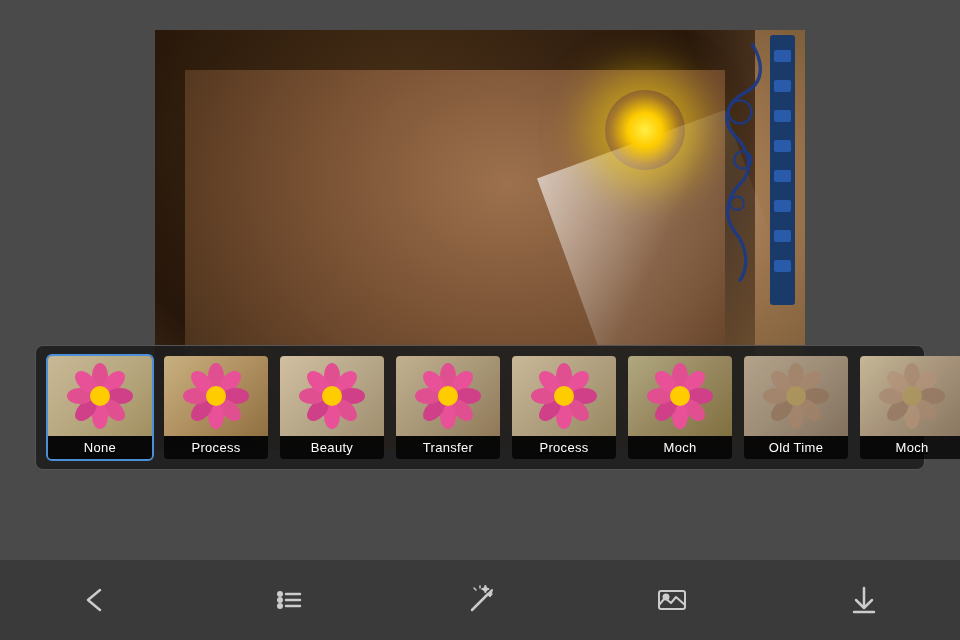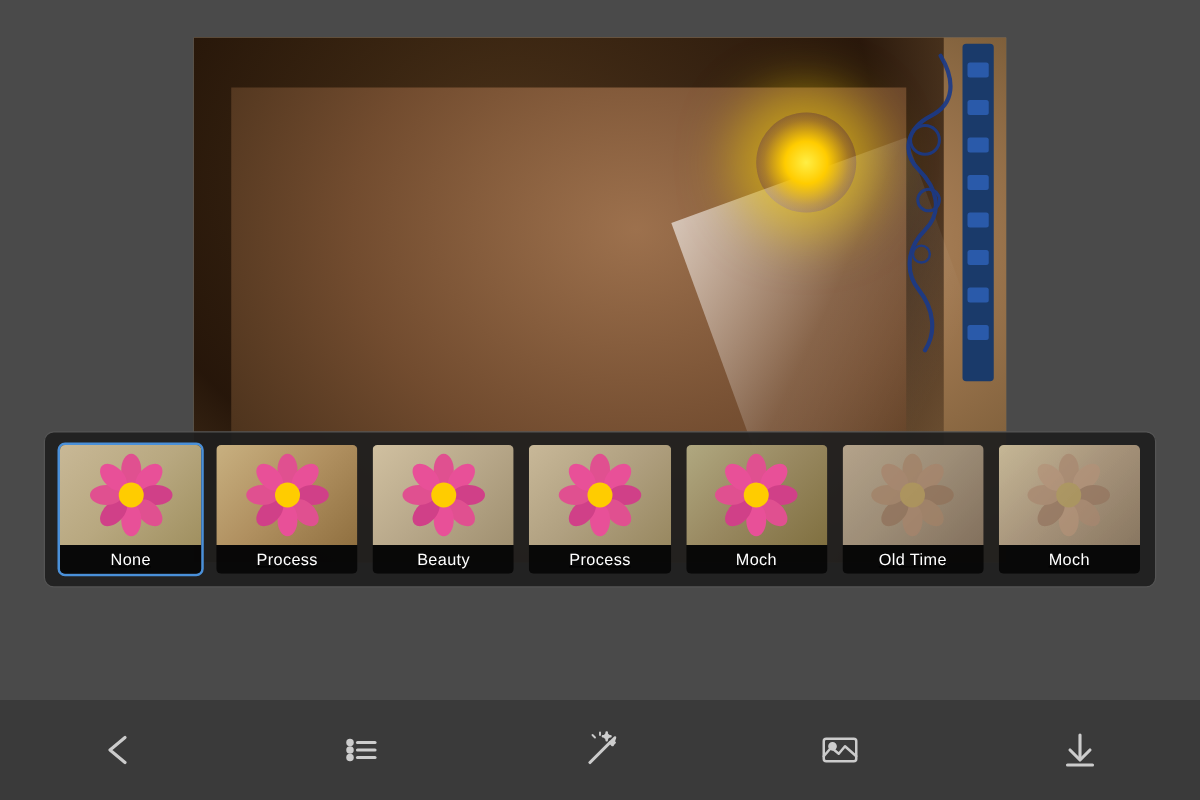--- a/index.html
+++ b/index.html
@@ -330,20 +330,38 @@
           <ellipse cx="35" cy="15" rx="8" ry="13" fill="#d04088" transform="rotate(225,35,35)"></ellipse>
           <ellipse cx="35" cy="15" rx="8" ry="13" fill="#e05090" transform="rotate(270,35,35)"></ellipse>
           <ellipse cx="35" cy="15" rx="8" ry="13" fill="#e85098" transform="rotate(315,35,35)"></ellipse>
           <circle cx="35" cy="35" r="10" fill="#ffcc00"></circle>
         </svg>
       </div>
     </div>
     <div class="filter-label">Beauty</div>
   </div>
 
+  <div class="filter-item">
+    <div class="filter-thumb">
+      <div class="flower-bg transfer-bg">
+        <svg class="flower-svg" viewBox="0 0 70 70" xmlns="http://www.w3.org/2000/svg">
+          <ellipse cx="35" cy="15" rx="8" ry="13" fill="#e05090" transform="rotate(0,35,35)"></ellipse>
+          <ellipse cx="35" cy="15" rx="8" ry="13" fill="#e85098" transform="rotate(45,35,35)"></ellipse>
+          <ellipse cx="35" cy="15" rx="8" ry="13" fill="#d04088" transform="rotate(90,35,35)"></ellipse>
+          <ellipse cx="35" cy="15" rx="8" ry="13" fill="#e05090" transform="rotate(135,35,35)"></ellipse>
+          <ellipse cx="35" cy="15" rx="8" ry="13" fill="#e85098" transform="rotate(180,35,35)"></ellipse>
+          <ellipse cx="35" cy="15" rx="8" ry="13" fill="#d04088" transform="rotate(225,35,35)"></ellipse>
+          <ellipse cx="35" cy="15" rx="8" ry="13" fill="#e05090" transform="rotate(270,35,35)"></ellipse>
+          <ellipse cx="35" cy="15" rx="8" ry="13" fill="#e85098" transform="rotate(315,35,35)"></ellipse>
+          <circle cx="35" cy="35" r="10" fill="#ffcc00"></circle>
+        </svg>
+      </div>
+    </div>
+    <div class="filter-label">Transfer</div>
+  </div>
 
   <div class="filter-item">
     <div class="filter-thumb">
       <div class="flower-bg process-bg">
         <svg class="flower-svg" viewBox="0 0 70 70" xmlns="http://www.w3.org/2000/svg">
           <ellipse cx="35" cy="15" rx="8" ry="13" fill="#e05090" transform="rotate(0,35,35)"></ellipse>
           <ellipse cx="35" cy="15" rx="8" ry="13" fill="#e85098" transform="rotate(45,35,35)"></ellipse>
           <ellipse cx="35" cy="15" rx="8" ry="13" fill="#d04088" transform="rotate(90,35,35)"></ellipse>
           <ellipse cx="35" cy="15" rx="8" ry="13" fill="#e05090" transform="rotate(135,35,35)"></ellipse>
           <ellipse cx="35" cy="15" rx="8" ry="13" fill="#e85098" transform="rotate(180,35,35)"></ellipse>

